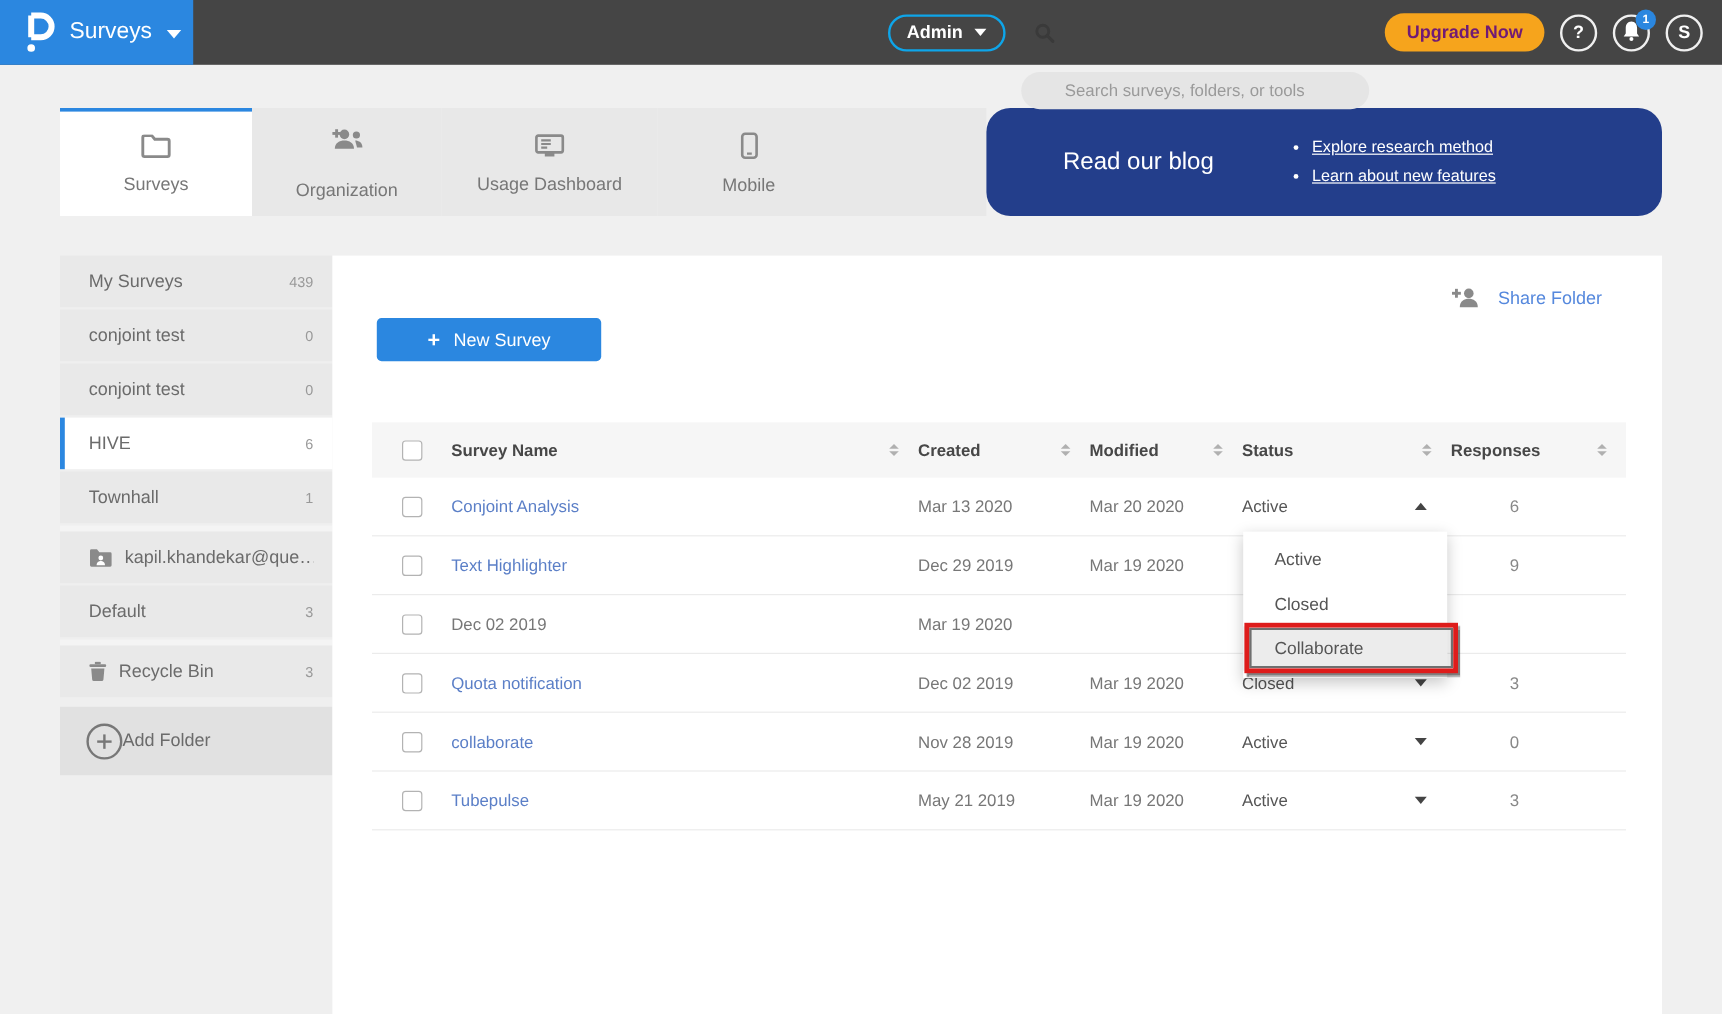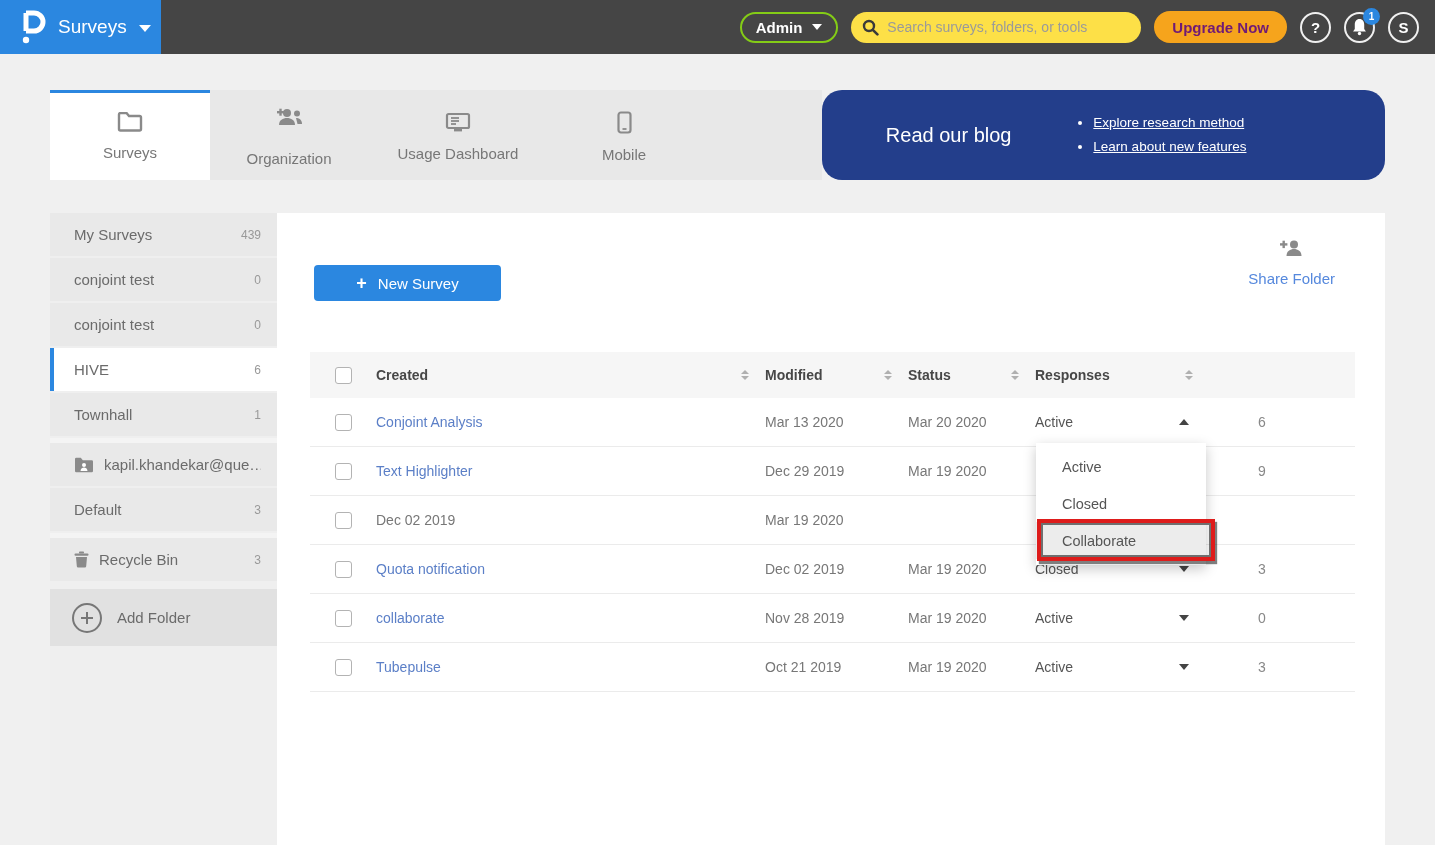--- a/index.html
+++ b/index.html
@@ -11,52 +11,52 @@
     overflow:hidden;
     color:#555;
   }
   
   .topbar { position:absolute; top:0; left:0; width:1435px; height:54px; background:#454545; display:flex; align-items:center; z-index:10; }
   .logo-block { width:161px; height:54px; background:#2b87e0; display:flex; align-items:center; padding-left:20px; gap:12px; cursor:pointer; }
   .logo-mark { width:26px; height:36px; position:relative; flex:0 0 auto; }
   .app-menu-label { color:#fff; font-size:19px; }
   .menu-caret { width:0; height:0; border-left:6px solid transparent; border-right:6px solid transparent; border-top:7px solid #fff; margin-top:3px; }
   .topbar-right { margin-left:auto; display:flex; align-items:center; gap:13px; padding-right:16px; }
-  .admin-pill { height:31px; border:2px solid #84cc16; border-radius:16px; display:flex; align-items:center; gap:10px; padding:0 14px; color:#fff; font-size:15px; font-weight:bold; cursor:pointer; }
+  .admin-pill { height:31px; border:2px solid #0ea5e9; border-radius:16px; display:flex; align-items:center; gap:10px; padding:0 14px; color:#fff; font-size:15px; font-weight:bold; cursor:pointer; }
   .admin-caret { width:0; height:0; border-left:5px solid transparent; border-right:5px solid transparent; border-top:6px solid #fff; }
   .search-wrap { position:relative; width:290px; height:31px; }
-  .search-wrap input { width:100%; height:100%; border:none; border-radius:16px; padding:0 12px 0 36px; font-size:14px; color:#444; outline:none; font-family:"Liberation Sans",sans-serif; background:#fde047; }
+  .search-wrap input { width:100%; height:100%; border:none; border-radius:16px; padding:0 12px 0 36px; font-size:14px; color:#444; outline:none; font-family:"Liberation Sans",sans-serif; background:#e5e5e5;margin-top:48px; }
   .search-wrap input::placeholder { color:#9a9a9a; }
   .search-icon { position:absolute; left:11px; top:7px; }
   .upgrade-btn { height:32px; border:none; border-radius:16px; background:#f6a41c; color:#701a75; font-weight:bold; font-size:15px; padding:0 18px; cursor:pointer; font-family:"Liberation Sans",sans-serif; }
   .circle-btn { width:31px; height:31px; border-radius:50%; border:2px solid #f0f0f0; color:#fff; display:flex; align-items:center; justify-content:center; font-size:15px; font-weight:bold; cursor:pointer; position:relative; background:transparent; }
   .badge { position:absolute; top:-6px; right:-7px; min-width:17px; height:17px; border-radius:50%; background:#2b87e0; color:#fff; font-size:10px; font-weight:bold; display:flex; align-items:center; justify-content:center; }
   
   .tabstrip { position:absolute; left:50px; top:90px; width:1335px; height:90px; display:flex; }
   .tab { background:#e8e8e8; display:flex; flex-direction:column; align-items:center; justify-content:center; gap:9px; color:#777; font-size:15px; cursor:pointer; border-top:3px solid transparent; }
   .tab.active { background:#fff; border-top:3px solid #2b87e0; }
   .tab-filler { width:122px; background:#e8e8e8; }
   .banner { width:563px; background:#233e8b; color:#fff; display:flex; align-items:center; cursor:pointer;border-radius:20px; }
   .banner-title { width:45%; text-align:center; font-size:20px; }
   .banner-bullets { list-style:disc; font-size:13.5px; line-height:24px; padding-left:18px;text-decoration:underline; }
   
   .sidebar { position:absolute; left:50px; top:213px; width:227px; height:632px; background:#efefef; }
   .side-item { height:43px; background:#e9e9e9; display:flex; align-items:center; justify-content:space-between; padding:0 16px 0 24px; margin-bottom:2px; font-size:15px; color:#6b6b6b; cursor:pointer; }
   .side-item .count { font-size:12px; color:#999; }
   .side-item.active { background:#fff; border-left:4px solid #2b87e0; padding-left:20px; }
   .side-group-gap { height:5px; background:#f4f4f4; }
   .side-label-wrap { display:flex; align-items:center; gap:10px; overflow:hidden; white-space:nowrap; }
-  .add-folder { height:57px; background:#e1e1e1; display:flex; align-items:center; gap:15px; padding-left:22px; margin-top:8px; font-size:15px; color:#6b6b6b; cursor:pointer; }
+  .add-folder { height:57px; background:#e1e1e1; display:flex; align-items:center; padding-left:22px; margin-top:8px; font-size:15px; color:#6b6b6b; cursor:pointer; }
   .plus-circle { width:30px; height:30px; border:2px solid #777; border-radius:50%; position:relative; }
   .plus-circle::before, .plus-circle::after { content:""; position:absolute; background:#777; }
   .plus-circle::before { width:12px; height:2px; left:7px; top:12px; }
   .plus-circle::after { width:2px; height:12px; left:12px; top:7px; }
   
   .main { position:absolute; left:277px; top:213px; width:1108px; height:632px; background:#fff; }
-  .share-folder { position:absolute; top:26px; right:50px; display:flex; align-items:center; gap:13px; color:#5588dd; font-size:15px; cursor:pointer;flex-direction:column; }
+  .share-folder { position:absolute; top:26px; right:50px; display:flex; align-items:center; gap:13px; color:#5588dd; font-size:15px; cursor:pointer; }
   .new-survey-btn { position:absolute; left:37px; top:52px; width:187px; height:36px; background:#2b87e0; border:none; border-radius:4px; color:#fff; font-size:15px; display:flex; align-items:center; justify-content:center; gap:11px; cursor:pointer; font-family:"Liberation Sans",sans-serif; }
   .new-survey-btn .plus { font-size:18px; font-weight:bold; }
   
   .survey-table { position:absolute; left:33px; top:139px; width:1045px; }
   .t-row { display:grid; grid-template-columns:66px 389px 143px 127px 174px 146px; align-items:center; }
   .t-head { height:46px; background:#f6f6f6; font-size:14px; font-weight:bold; color:#474747; }
   .t-body-row { height:49px; border-bottom:1px solid #ebebeb; font-size:14px; color:#777; }
   .cell { display:flex; align-items:center; justify-content:space-between; padding-right:16px; }
   .cell-check { justify-content:center; padding-right:0; }
   .checkbox { width:17px; height:17px; border:1px solid #b3b3b3; border-radius:3px; background:#fff; cursor:pointer; }
@@ -253,20 +253,27 @@
     <span>New Survey</span>
   </button>
 
   <div class="survey-table">
 
     <div class="t-row t-head">
       <div class="cell cell-check">
         <span class="checkbox"></span>
       </div>
       <div class="cell">
+        <span>Survey Name</span>
+        <span class="sort-icon">
+            <i class="up"></i>
+            <i class="dn"></i>
+          </span>
+      </div>
+      <div class="cell">
         <span>Created</span>
         <span class="sort-icon">
             <i class="up"></i>
             <i class="dn"></i>
           </span>
       </div>
       <div class="cell">
         <span>Modified</span>
         <span class="sort-icon">
             <i class="up"></i>
@@ -364,21 +371,21 @@
       <div class="cell num-cell">0</div>
     </div>
 
     <div class="t-row t-body-row">
       <div class="cell cell-check">
           <span class="checkbox"></span>
         </div>
       <div class="cell">
           <span class="survey-link">Tubepulse</span>
         </div>
-      <div class="cell">Oct 21 2019</div>
+      <div class="cell">May 21 2019</div>
       <div class="cell">Mar 19 2020</div>
       <div class="cell status-cell">
         <span>Active</span>
         <span class="caret-dn"></span>
       </div>
       <div class="cell num-cell">3</div>
     </div>
   </div>
 </div>
 

